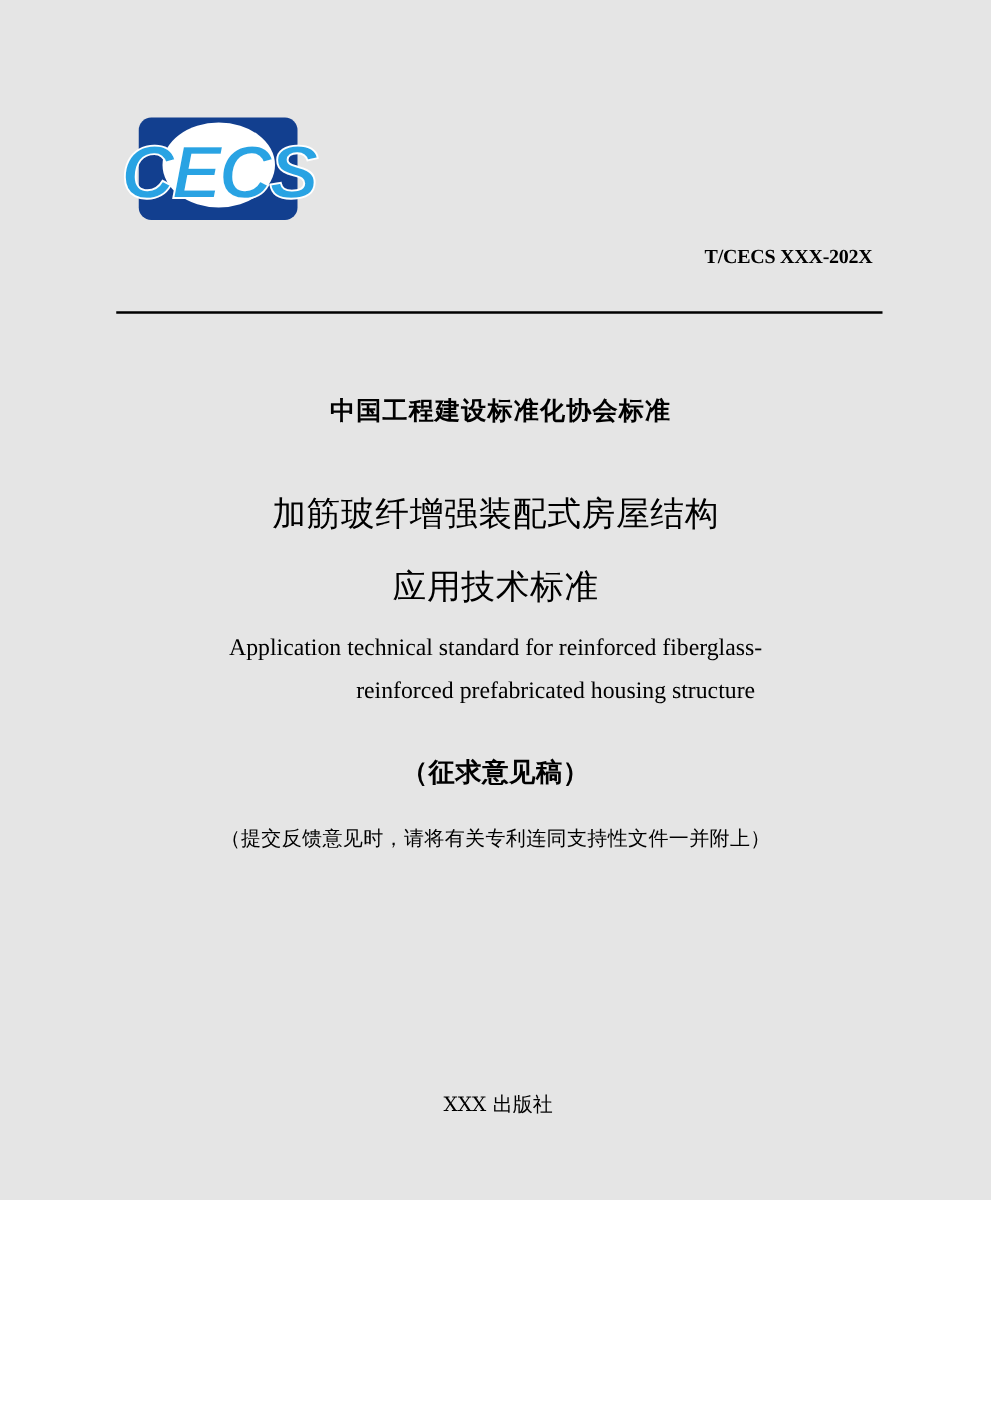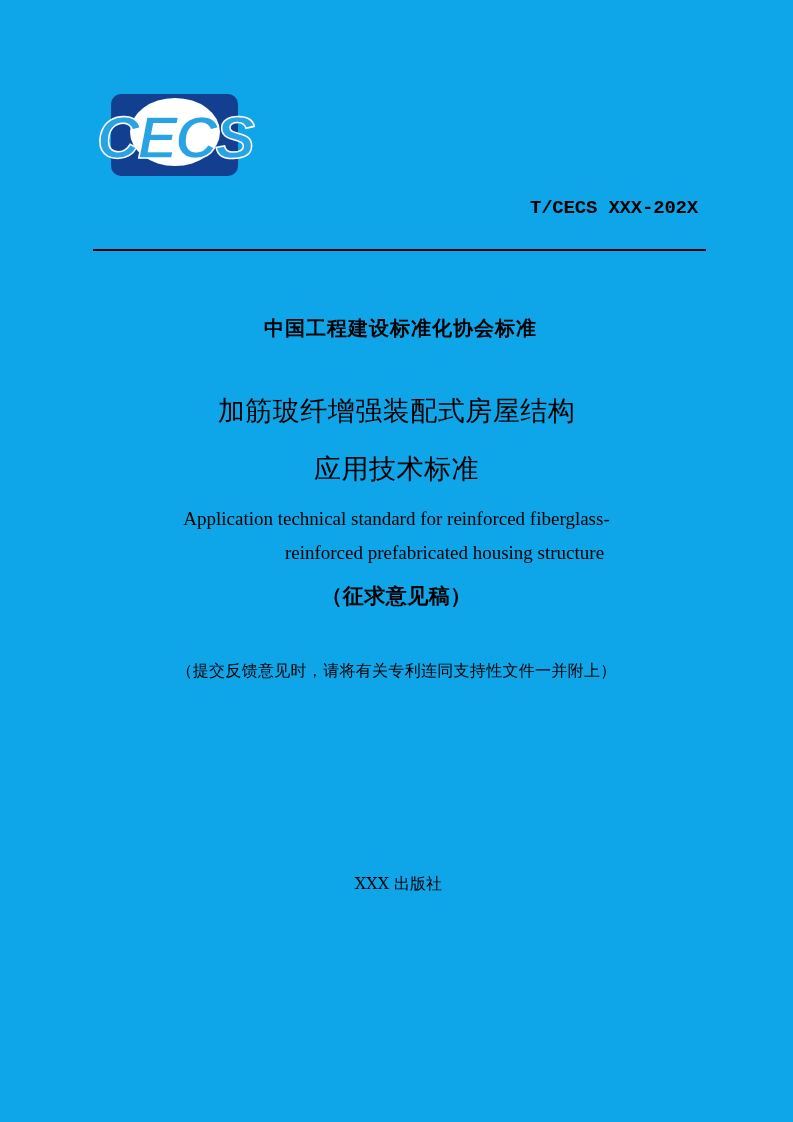--- a/index.html
+++ b/index.html
@@ -12,40 +12,40 @@
       height: 1122px;
       position: relative;
       overflow: hidden;
       font-family: "Liberation Serif", "DejaVu Serif", serif;
       color: #000000;
     }
     .page {
       position: absolute;
       left: 0; top: 0;
       width: 793px;
-      height: 1122px;
-      background: #0ea5e9;
+      height: 960px;
+      background: #e5e5e5;
     }
     
     .logo {
       position: absolute;
       left: 95px;
       top: 92px;
       width: 160px;
       height: 86px;
     }
     .logo svg { display: block; }
 
     .std-code {
       position: absolute;
       right: 95px;
       top: 197px;
-      font-family: Liberation Mono, monospace;
+      font-family: Liberation Serif, serif;
       font-weight: bold;
-      font-size: 19px;
+      font-size: 16px;
       letter-spacing: -0.2px;
       white-space: nowrap;
     }
     .rule {
       position: absolute;
       left: 93px;
       top: 249px;
       width: 613px;
       height: 2px;
       background: #000000;
@@ -72,21 +72,21 @@
     }
     .title-zh.l1 { top: 393px; padding-right: 12px; }
     .title-zh.l2 { top: 451px; }
     .title-en {
       font-family: "Liberation Serif", "DejaVu Serif", serif;
       font-size: 19px;
     }
     .title-en.l1 { top: 508px; padding-right: 2px; }
     .title-en.l2 { top: 542px; padding-left: 48px; }
     .draft {
-      top: 582px;
+      top: 604px;
       font-family: "DejaVu Sans", "Liberation Sans", sans-serif;
       font-weight: bold;
       font-size: 21px;
       letter-spacing: 0.5px;
     }
     .note {
       top: 661px;
       font-family: "DejaVu Serif", "Liberation Serif", serif;
       font-size: 16px;
       letter-spacing: 0.3px;

